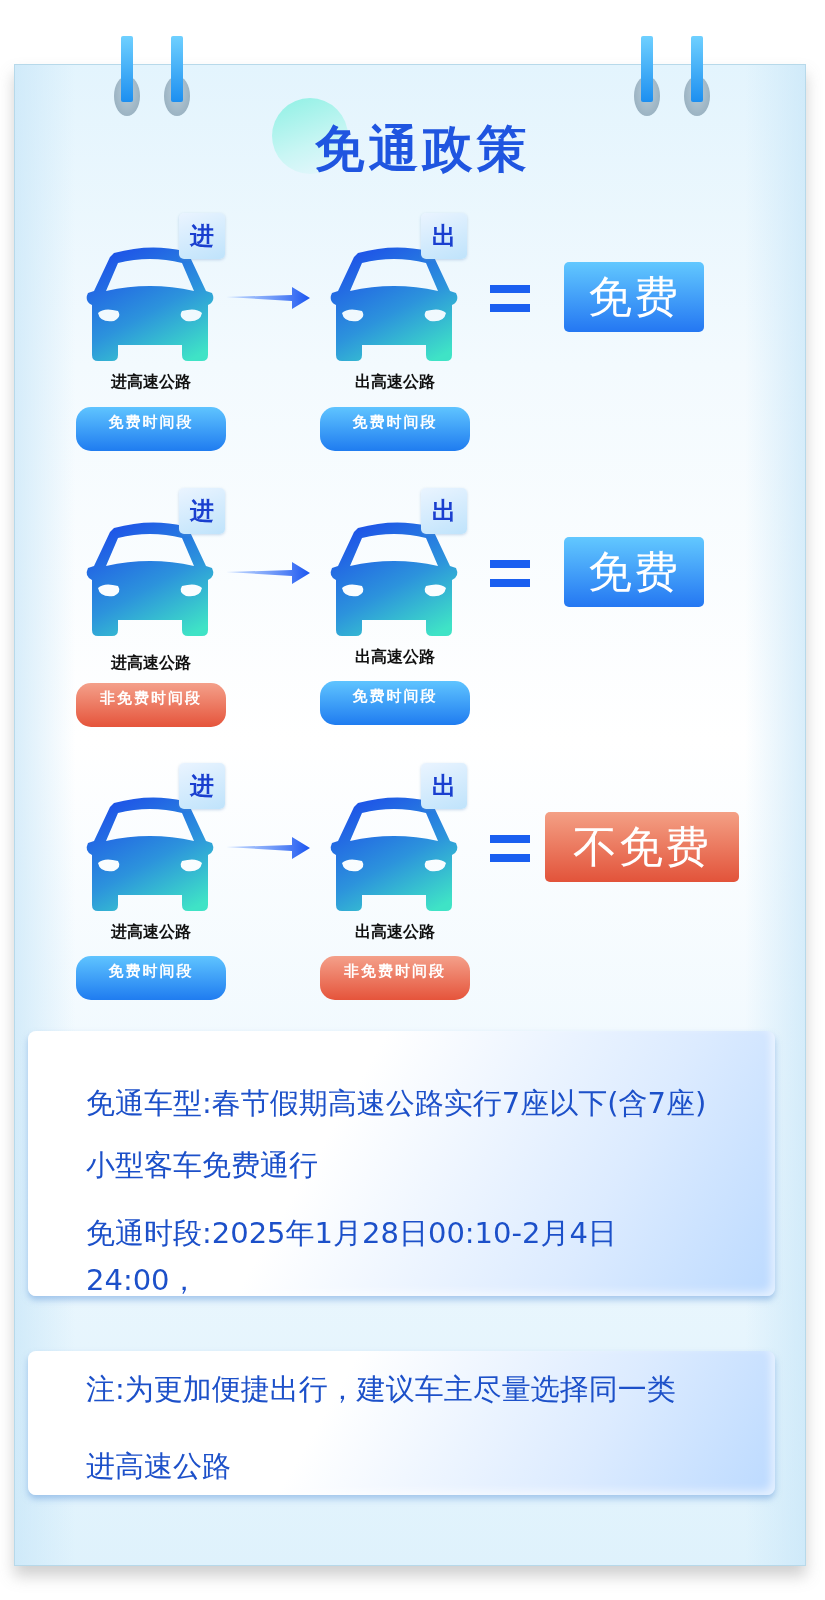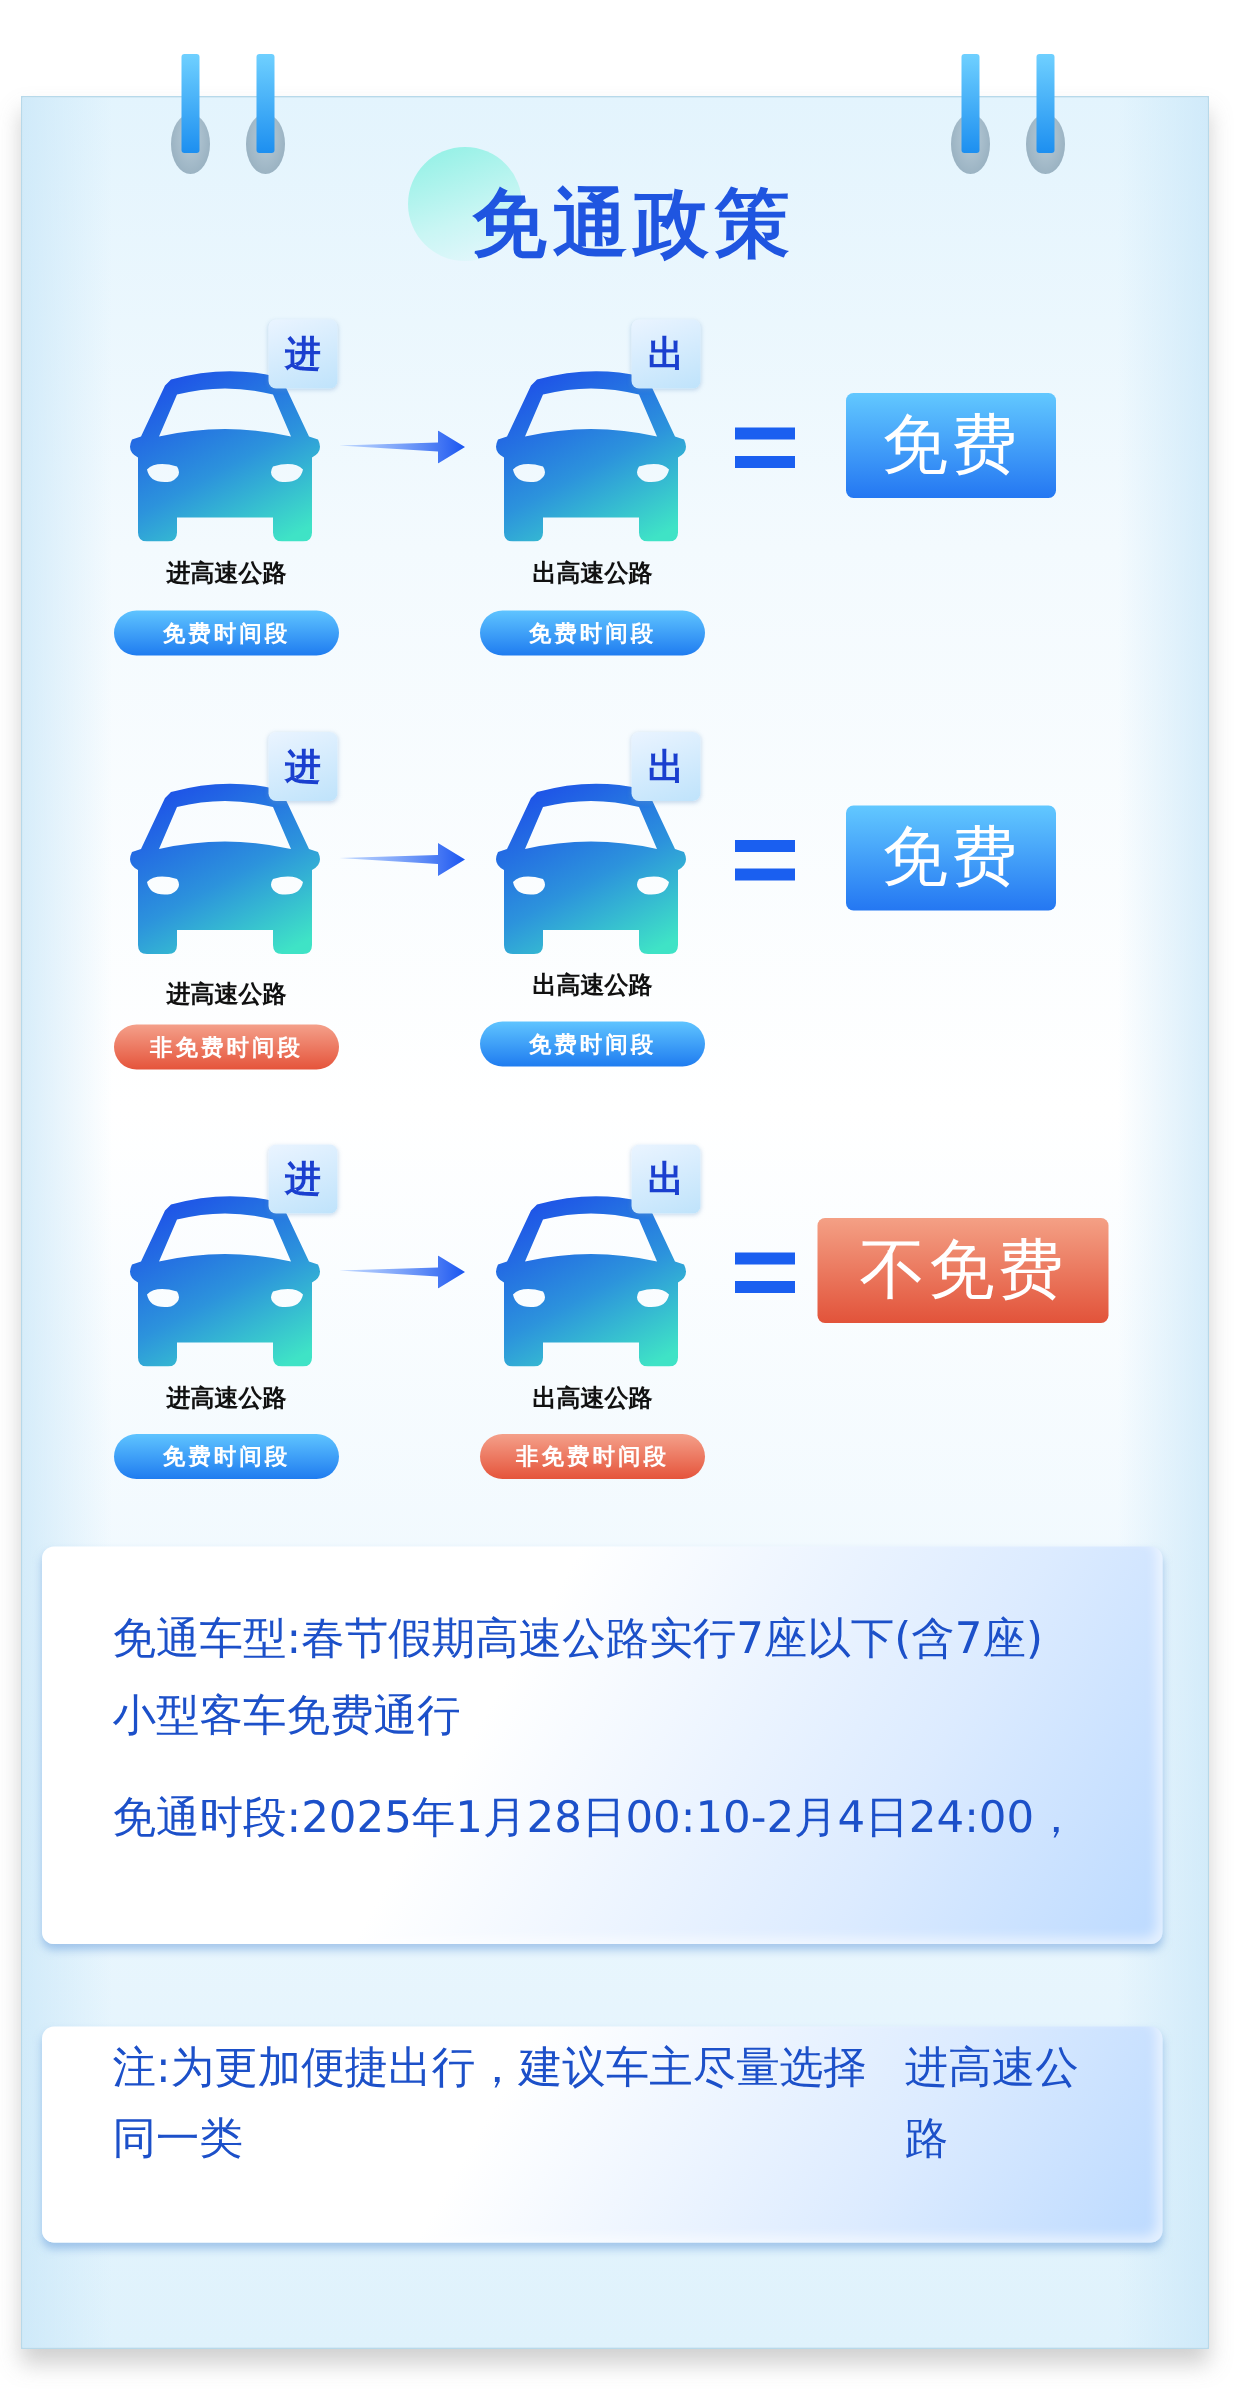--- a/index.html
+++ b/index.html
@@ -51,42 +51,42 @@
     position: absolute; width: 46px; height: 46px; border-radius: 5px;
     background: linear-gradient(160deg, #eaf4ff, #bfe3fb);
     box-shadow: 0 1px 3px rgba(100,150,200,0.35);
     color: #1a3fcf; font-size: 24px; font-weight: bold; text-align: center; line-height: 46px;
   }
   .arrow { position: absolute; width: 84px; height: 22px; }
   .label {
     position: absolute; width: 150px; text-align: center; font-size: 16px; color: #111; font-weight: bold;
   }
   .pill {
-    position: absolute; width: 150px; height: 30px; border-radius: 15px;
+    position: absolute; width: 150px; height: 44px; border-radius: 15px;
     color: #fff; font-size: 15px; font-weight: bold; text-align: center; line-height: 30px; letter-spacing: 2px;
   }
   .pill.free { background: linear-gradient(180deg, #5fc4ff, #1f7cf0); }
   .pill.nonfree { background: linear-gradient(180deg, #f4a08a, #e5543b); }
   .equals { position: absolute; width: 40px; height: 28px; }
   .equals div { position: absolute; left: 0; width: 40px; height: 8px; background: #1a5ff0; }
   .result {
     position: absolute; height: 70px; border-radius: 5px; color: #fff; font-size: 44px;
     text-align: center; line-height: 70px; letter-spacing: 2px;
   }
   .result.free { width: 140px; background: linear-gradient(180deg, #62c8ff, #2477f2); }
   .result.nonfree { width: 194px; background: linear-gradient(180deg, #f4a085, #e2533a); }
 
   .card {
     position: absolute; left: 28px; width: 747px; border-radius: 8px;
     background: linear-gradient(120deg, #ffffff 0%, #ffffff 40%, #dcebff 75%, #bcdaff 100%);
     box-shadow: 0 4px 6px rgba(110,160,220,0.55), inset -4px -4px 8px rgba(255,255,255,0.6);
     color: #1c50c9; font-size: 29px; line-height: 47px;
     padding: 0 40px 0 43px;
   }
-  .card p { margin: 4px; }
+  .card p { margin: 15px; }
   .card .para + .para { margin-top: 21px; }
 </style>
 </head>
 <body>
 
 <div class="ring" style="left:114px;">
     <div class="bar"></div>
     <div class="hole"></div>
   </div>
 <div class="ring" style="left:164px;">
@@ -210,16 +210,16 @@
 <div class="card" style="top:1031px; height:265px; padding-top:34px;">
   <div class="para">
     <p>免通车型:春节假期高速公路实行7座以下(含7座)</p>
     <p>小型客车免费通行</p>
   </div>
   <div class="para">
     <p>免通时段:2025年1月28日00:10-2月4日24:00，</p>
   </div>
 </div>
 
-<div class="card" style="top:1351px; height:144px; padding-top:0; display:flex; ">
+<div class="card" style="top:1351px; height:144px; padding-top:0; display:flex; flex-direction:column; ">
   <p>注:为更加便捷出行，建议车主尽量选择同一类</p>
   <p>进高速公路</p>
 </div>
 
 </body></html>

